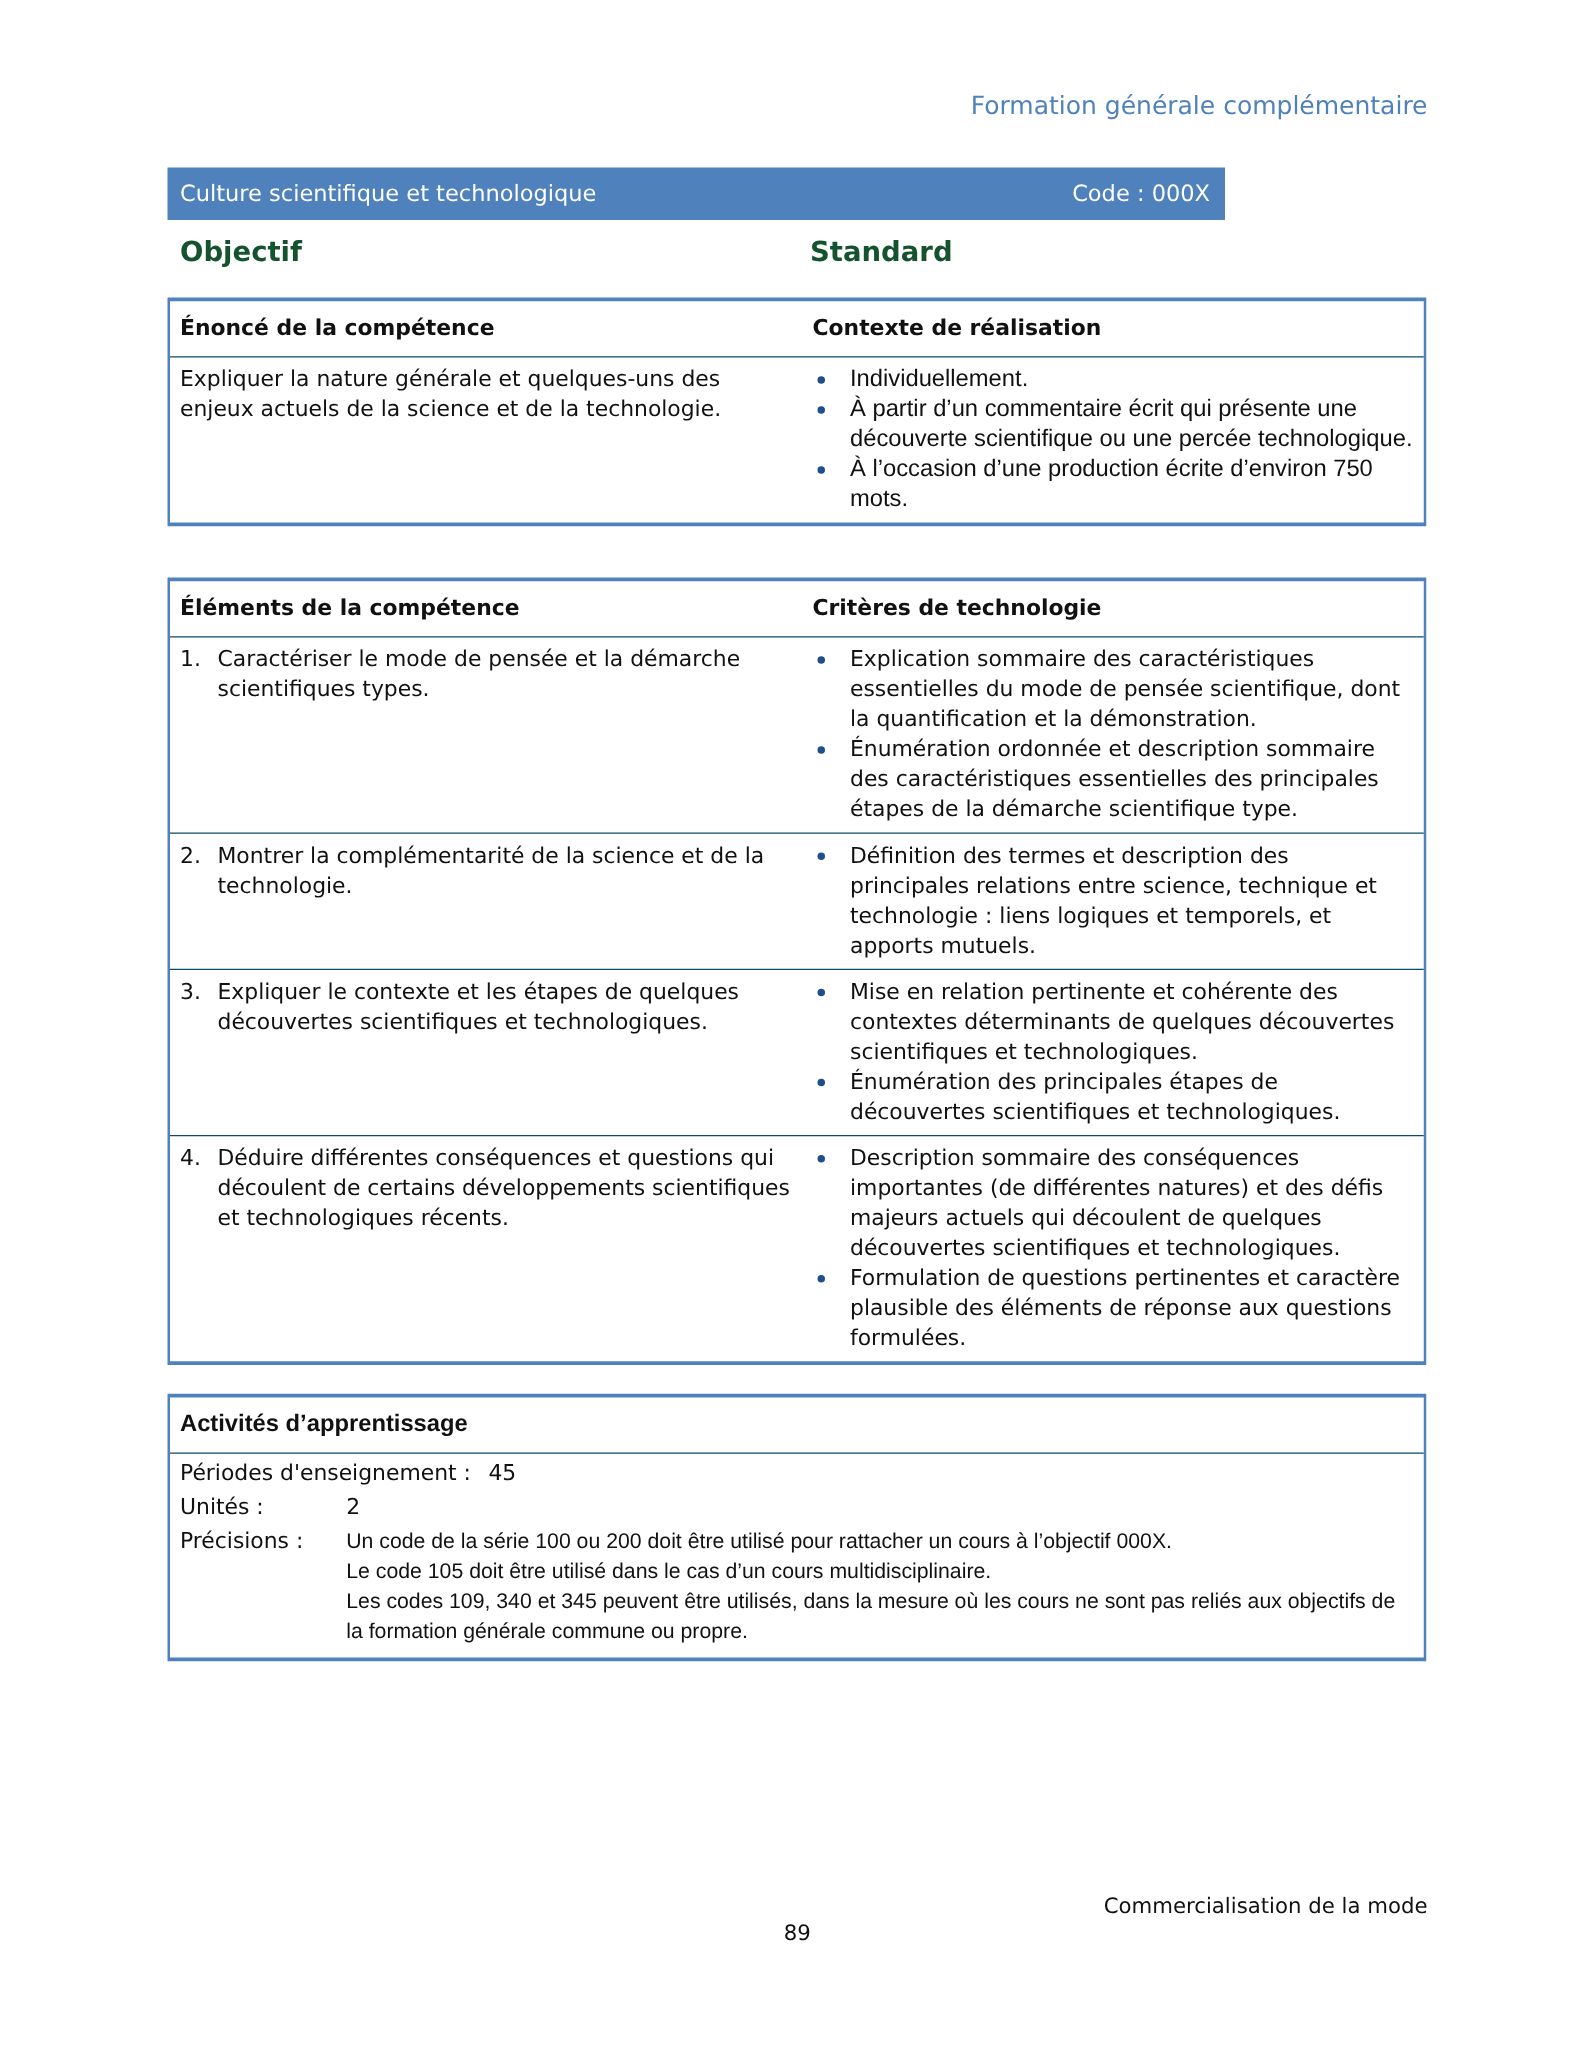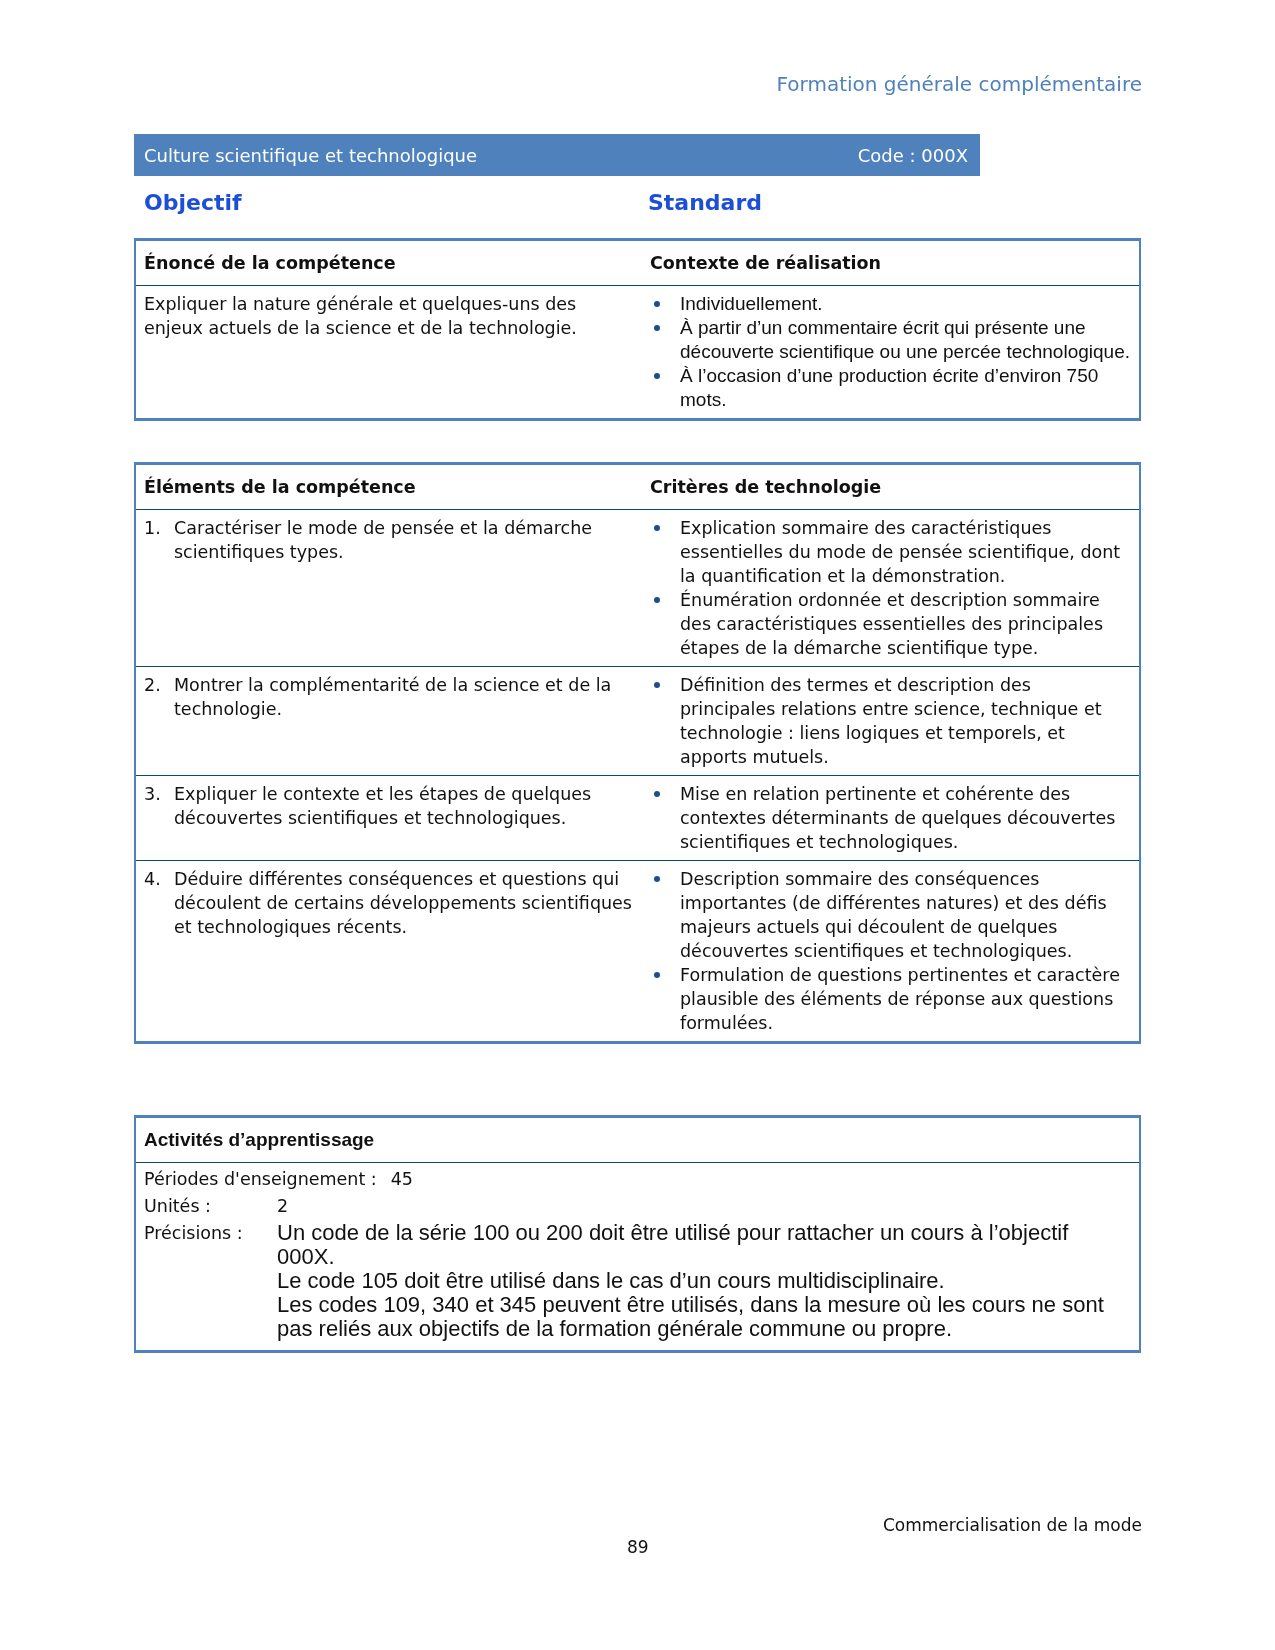--- a/index.html
+++ b/index.html
@@ -3,42 +3,42 @@
 <meta charset="utf-8">
 <style>
   html, body { margin: 0; padding: 0; background: #ffffff; }
   body { width: 1275px; height: 1650px; position: relative; overflow: hidden;
          font-family: "DejaVu Sans", sans-serif; color: #111; }
   .running-head { position: absolute; top: 72px; right: 133px; font-size: 20px; color: #4F81BD; }
   .title-bar { position: absolute; top: 134px; left: 134px; width: 846px; height: 42px;
                background: #4F81BD; color: #fff; font-size: 18px; display: flex;
                align-items: center; justify-content: space-between; box-sizing: border-box; padding: 0 12px 0 10px; }
   .section-heads { position: absolute; top: 190px; left: 134px; width: 1007px; height: 36px; }
-  .section-heads span { position: absolute; top: 0; font-size: 22px; font-weight: bold; color: #1d4ed8; }
+  .section-heads span { position: absolute; top: 0; font-size: 22px; font-weight: bold; color: #14532d; }
   .sh-left { left: 10px; }
   .sh-right { left: 514px; }
   .box { position: absolute; left: 134px; width: 1007px; box-sizing: border-box;
          border: 2px solid #4F81BD; border-top-width: 3px; border-bottom-width: 3px; }
   .row { display: flex; border-top: 1px solid #0c4a6e; }
   .row:first-child { border-top: none; }
   .cell { box-sizing: border-box; padding: 6px 8px 6px 8px; font-size: 17.5px; line-height: 24px; }
   .cl { width: 504px; }
   .cr { flex: 1; padding-left: 10px; }
   .hdr .cell { font-weight: bold; padding-top: 10px; padding-bottom: 10px; }
   ul.bl { list-style: none; margin: 0; padding: 0; }
   ul.bl li { position: relative; padding-left: 30px; }
   ul.bl li .dot { position: absolute; left: 4px; top: 9px; width: 6px; height: 6px; border-radius: 50%; background: #1F4E8C; }
   .num { display: flex; }
   .num .n { width: 30px; flex: none; }
   .ctx li, .ctx-text { font-family: "Liberation Sans", sans-serif; font-size: 19px; }
   .act-hdr { font-family: "Liberation Sans", sans-serif; font-weight: bold; font-size: 19px; }
   .act-body { padding: 4px 8px 6px 8px; font-size: 17.5px; line-height: 24px; }
   .kv { display: flex; margin-bottom: 3px; }
   .kv .k { width: 133px; flex: none; }
-  .prec-text { font-family: "Liberation Sans", sans-serif; font-size: 22px; }
+  .prec-text { font-family: "Liberation Sans", sans-serif; font-size: 17px; }
   .footer-right { position: absolute; top: 1515px; right: 133px; font-size: 17px; }
   .page-num { position: absolute; top: 1537px; left: 627px; font-size: 17px; }
 </style>
 </head>
 <body>
 
 <div class="running-head">Formation générale complémentaire</div>
 
 <div class="title-bar">
   <span>Culture scientifique et technologique</span>
@@ -99,20 +99,21 @@
   </div>
 
   <div class="row">
     <div class="cell cl num">
       <span class="n">3.</span>
       <span>Expliquer le contexte et les étapes de quelques découvertes scientifiques et technologiques.</span>
     </div>
     <div class="cell cr">
       <ul class="bl">
         <li><span class="dot"></span><span>Mise en relation pertinente et cohérente des contextes déterminants de quelques découvertes scientifiques et technologiques.</span></li>
+        <li><span class="dot"></span><span>Énumération des principales étapes de découvertes scientifiques et technologiques.</span></li>
       </ul>
     </div>
   </div>
 
   <div class="row">
     <div class="cell cl num">
       <span class="n">4.</span>
       <span>Déduire différentes conséquences et questions qui découlent de certains développements scientifiques et technologiques récents.</span>
     </div>
     <div class="cell cr">

